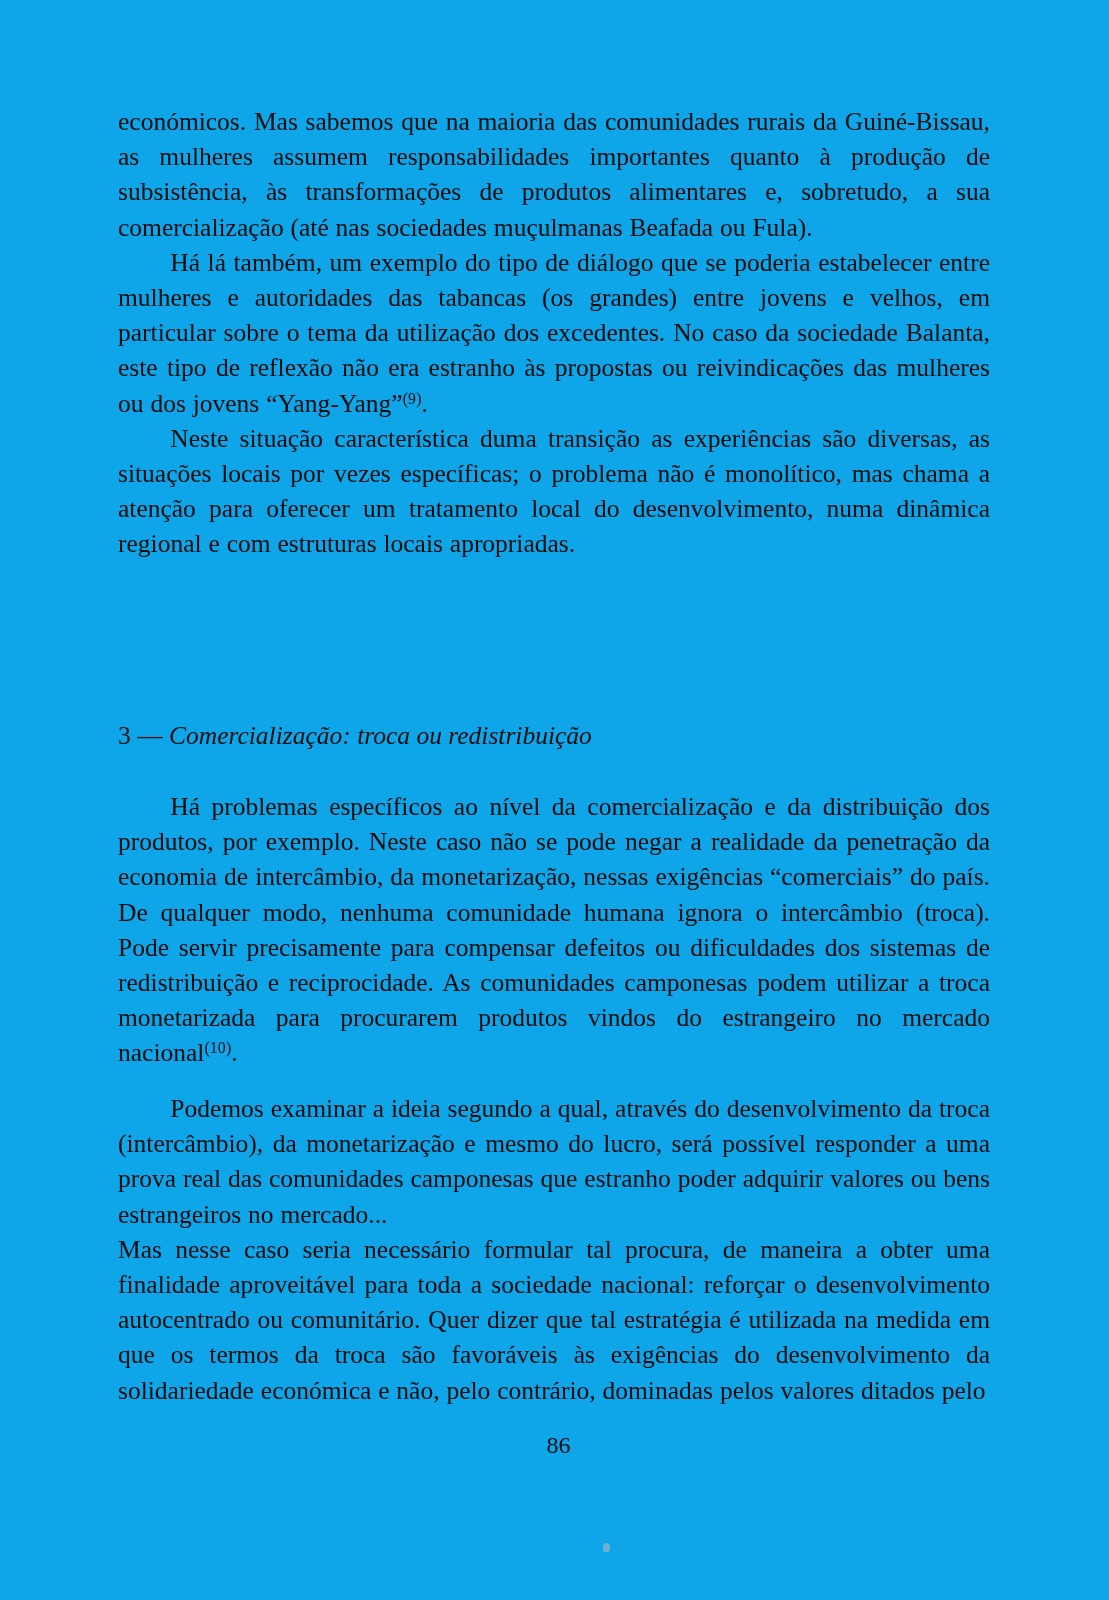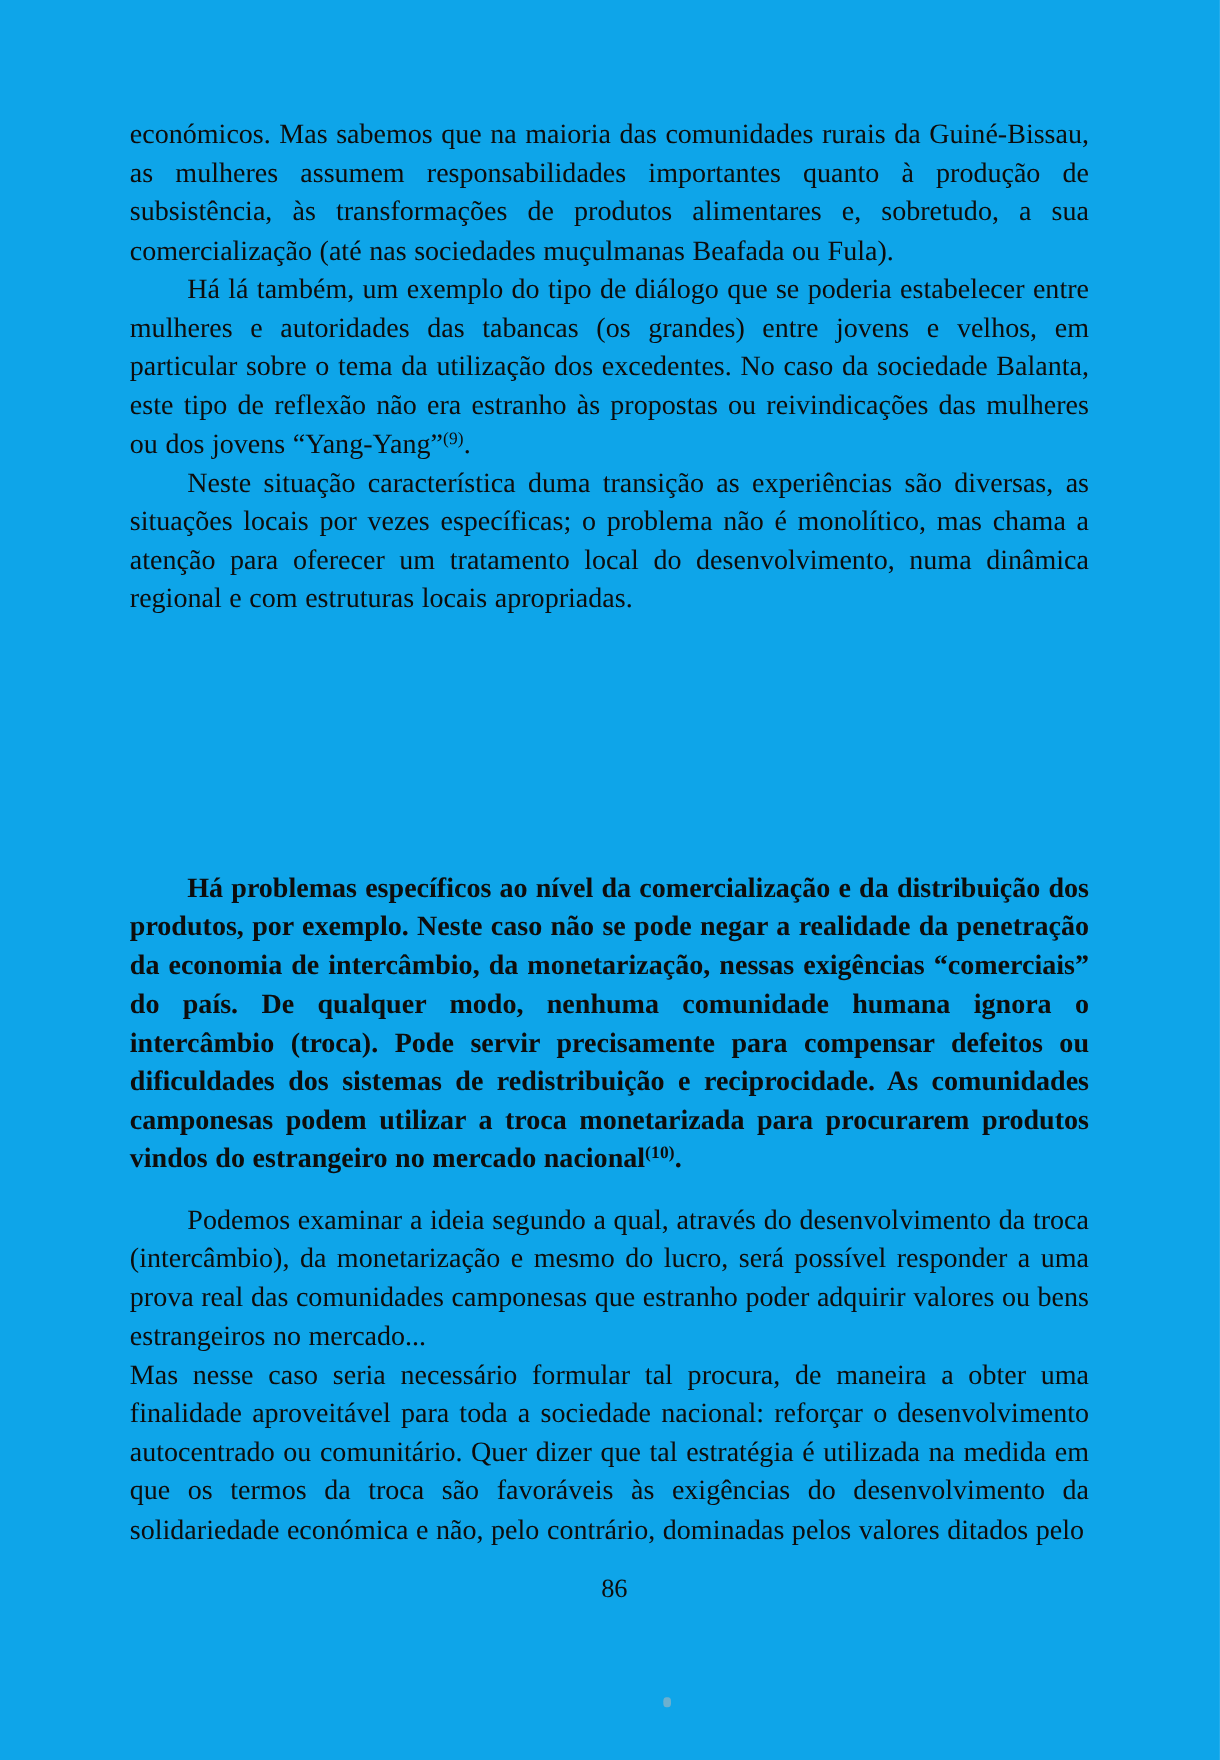--- a/index.html
+++ b/index.html
@@ -60,21 +60,20 @@
 
   .section-heading .heading-title {
     font-style: italic;
   }
 
   .block-after-heading {
     position: absolute;
     left: 118px;
     top: 789px;
     width: 872px;
-    font-weight: bold;
   }
 
   .block-tail {
     position: absolute;
     left: 118px;
     top: 1091px;
     width: 872px;
   }
 
   sup {
@@ -113,20 +112,23 @@
   <div class="text-column">
 
     <p class="body-par noindent">económicos. Mas sabemos que na maioria das comunidades rurais da Guiné-Bissau, as mulheres assumem responsabilidades importantes quanto à produção de subsistência, às transformações de produtos alimentares e, sobretudo, a sua comercialização (até nas sociedades muçulmanas Beafada ou Fula).</p>
 
     <p class="body-par indent"><span>Há lá também, um exemplo do tipo de diálogo que se poderia estabelecer entre mulheres e autoridades das tabancas (os grandes) entre jovens e velhos, em particular sobre o tema da utilização dos excedentes. No caso da sociedade Balanta, este tipo de reflexão não era estranho às propostas ou reivindicações das mulheres ou dos jovens “Yang-Yang”</span><sup>(9)</sup><span>.</span></p>
 
     <p class="body-par indent">Neste situação característica duma transição as experiências são diversas, as situações locais por vezes específicas; o problema não é monolítico, mas chama a atenção para oferecer um tratamento local do desenvolvimento, numa dinâmica regional e com estruturas locais apropriadas.</p>
 
   </div>
 
+  <div class="section-heading">
+    <span class="heading-number">3 — </span><span class="heading-title">Comercialização: troca ou redistribuição</span>
+  </div>
 
   <div class="block-after-heading">
     <p class="body-par indent"><span>Há problemas específicos ao nível da comercialização e da distribuição dos produtos, por exemplo. Neste caso não se pode negar a realidade da penetração da economia de intercâmbio, da monetarização, nessas exigências “comerciais” do país. De qualquer modo, nenhuma comunidade humana ignora o intercâmbio (troca). Pode servir precisamente para compensar defeitos ou dificuldades dos sistemas de redistribuição e reciprocidade. As comunidades camponesas podem utilizar a troca monetarizada para procurarem produtos vindos do estrangeiro no mercado nacional</span><sup>(10)</sup><span>.</span></p>
   </div>
 
   <div class="block-tail">
 
     <p class="body-par indent">Podemos examinar a ideia segundo a qual, através do desenvolvimento da troca (intercâmbio), da monetarização e mesmo do lucro, será possível responder a uma prova real das comunidades camponesas que estranho poder adquirir valores ou bens estrangeiros no mercado...</p>
 
     <p class="body-par noindent">Mas nesse caso seria necessário formular tal procura, de maneira a obter uma finalidade aproveitável para toda a sociedade nacional: reforçar o desenvolvimento autocentrado ou comunitário. Quer dizer que tal estratégia é utilizada na medida em que os termos da troca são favoráveis às exigências do desenvolvimento da solidariedade económica e não, pelo contrário, dominadas pelos valores ditados pelo</p>

